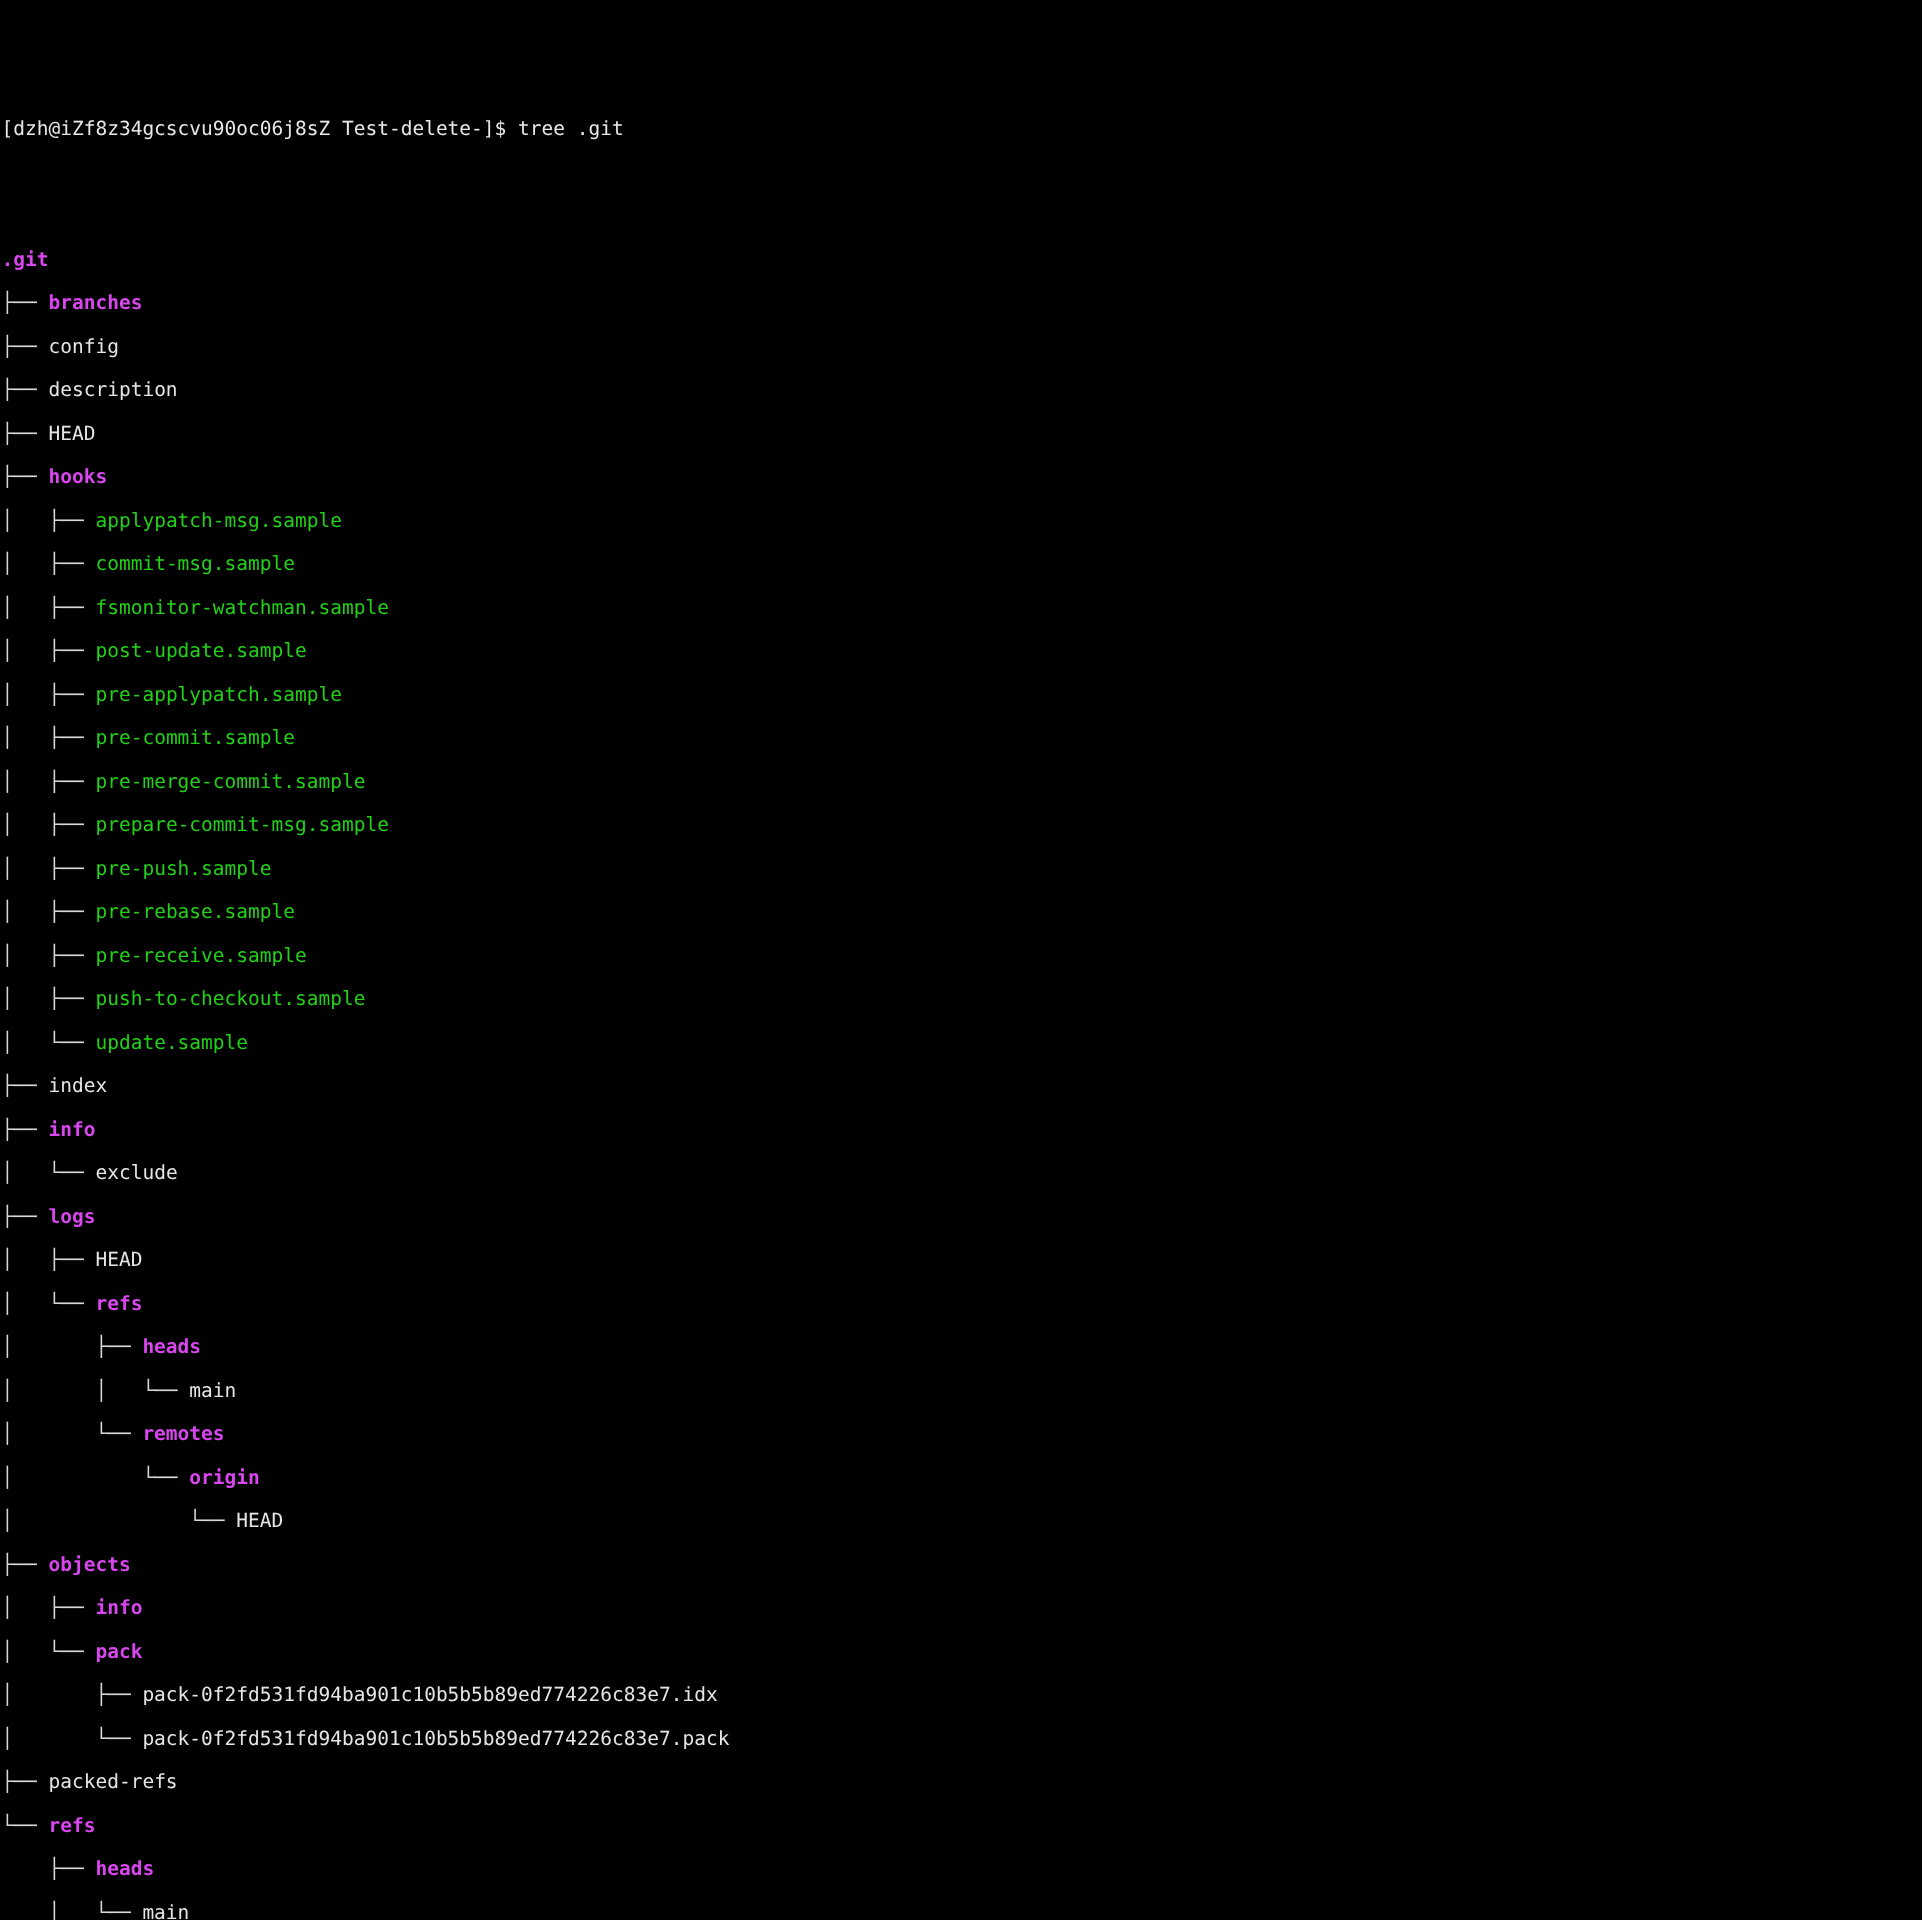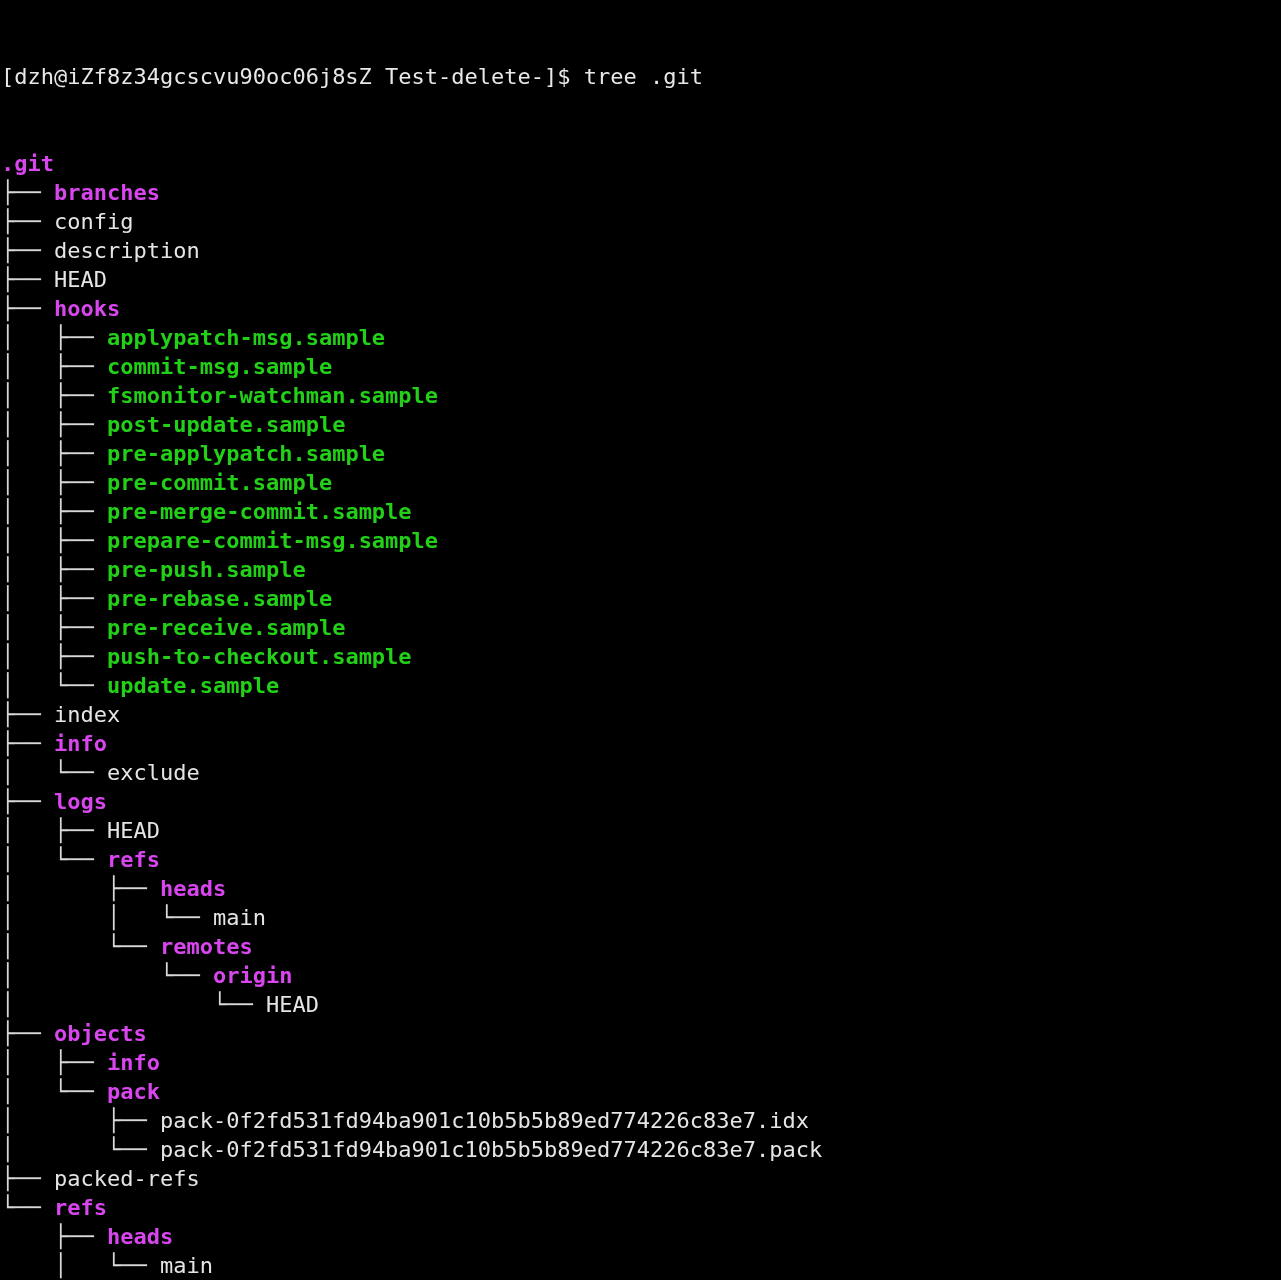--- a/index.html
+++ b/index.html
@@ -12,22 +12,22 @@
     width: 1281px;
     height: 1280px;
     overflow: hidden;
     font-family: "DejaVu Sans Mono", "Liberation Mono", monospace;
   }
   #terminal {
     box-sizing: border-box;
     width: 1281px;
     height: 1280px;
     background: #000000;
-    padding: 4px 0 0 0;
-    font-size: 22px;
+    padding: 14px 0 0 0;
+    font-size: 13px;
     line-height: 29px;
     letter-spacing: 0px;
     white-space: pre;
     color: #e5e5e5;
   }
   .line {
     height: 29px;
     white-space: pre;
     padding-left: 1px;
   }
@@ -39,21 +39,21 @@
     color: #d8d8d8;
     font-weight: normal;
   }
   
   .n-dir {
     color: #d946ef;
     font-weight: bold;
   }
   .n-exec {
     color: #23d018;
-    font-weight: bold;
+    font-weight: normal;
   }
   .n-file {
     color: #e5e5e5;
     font-weight: normal;
   }
 </style>
 </head>
 <body>
 
 <div id="terminal">

